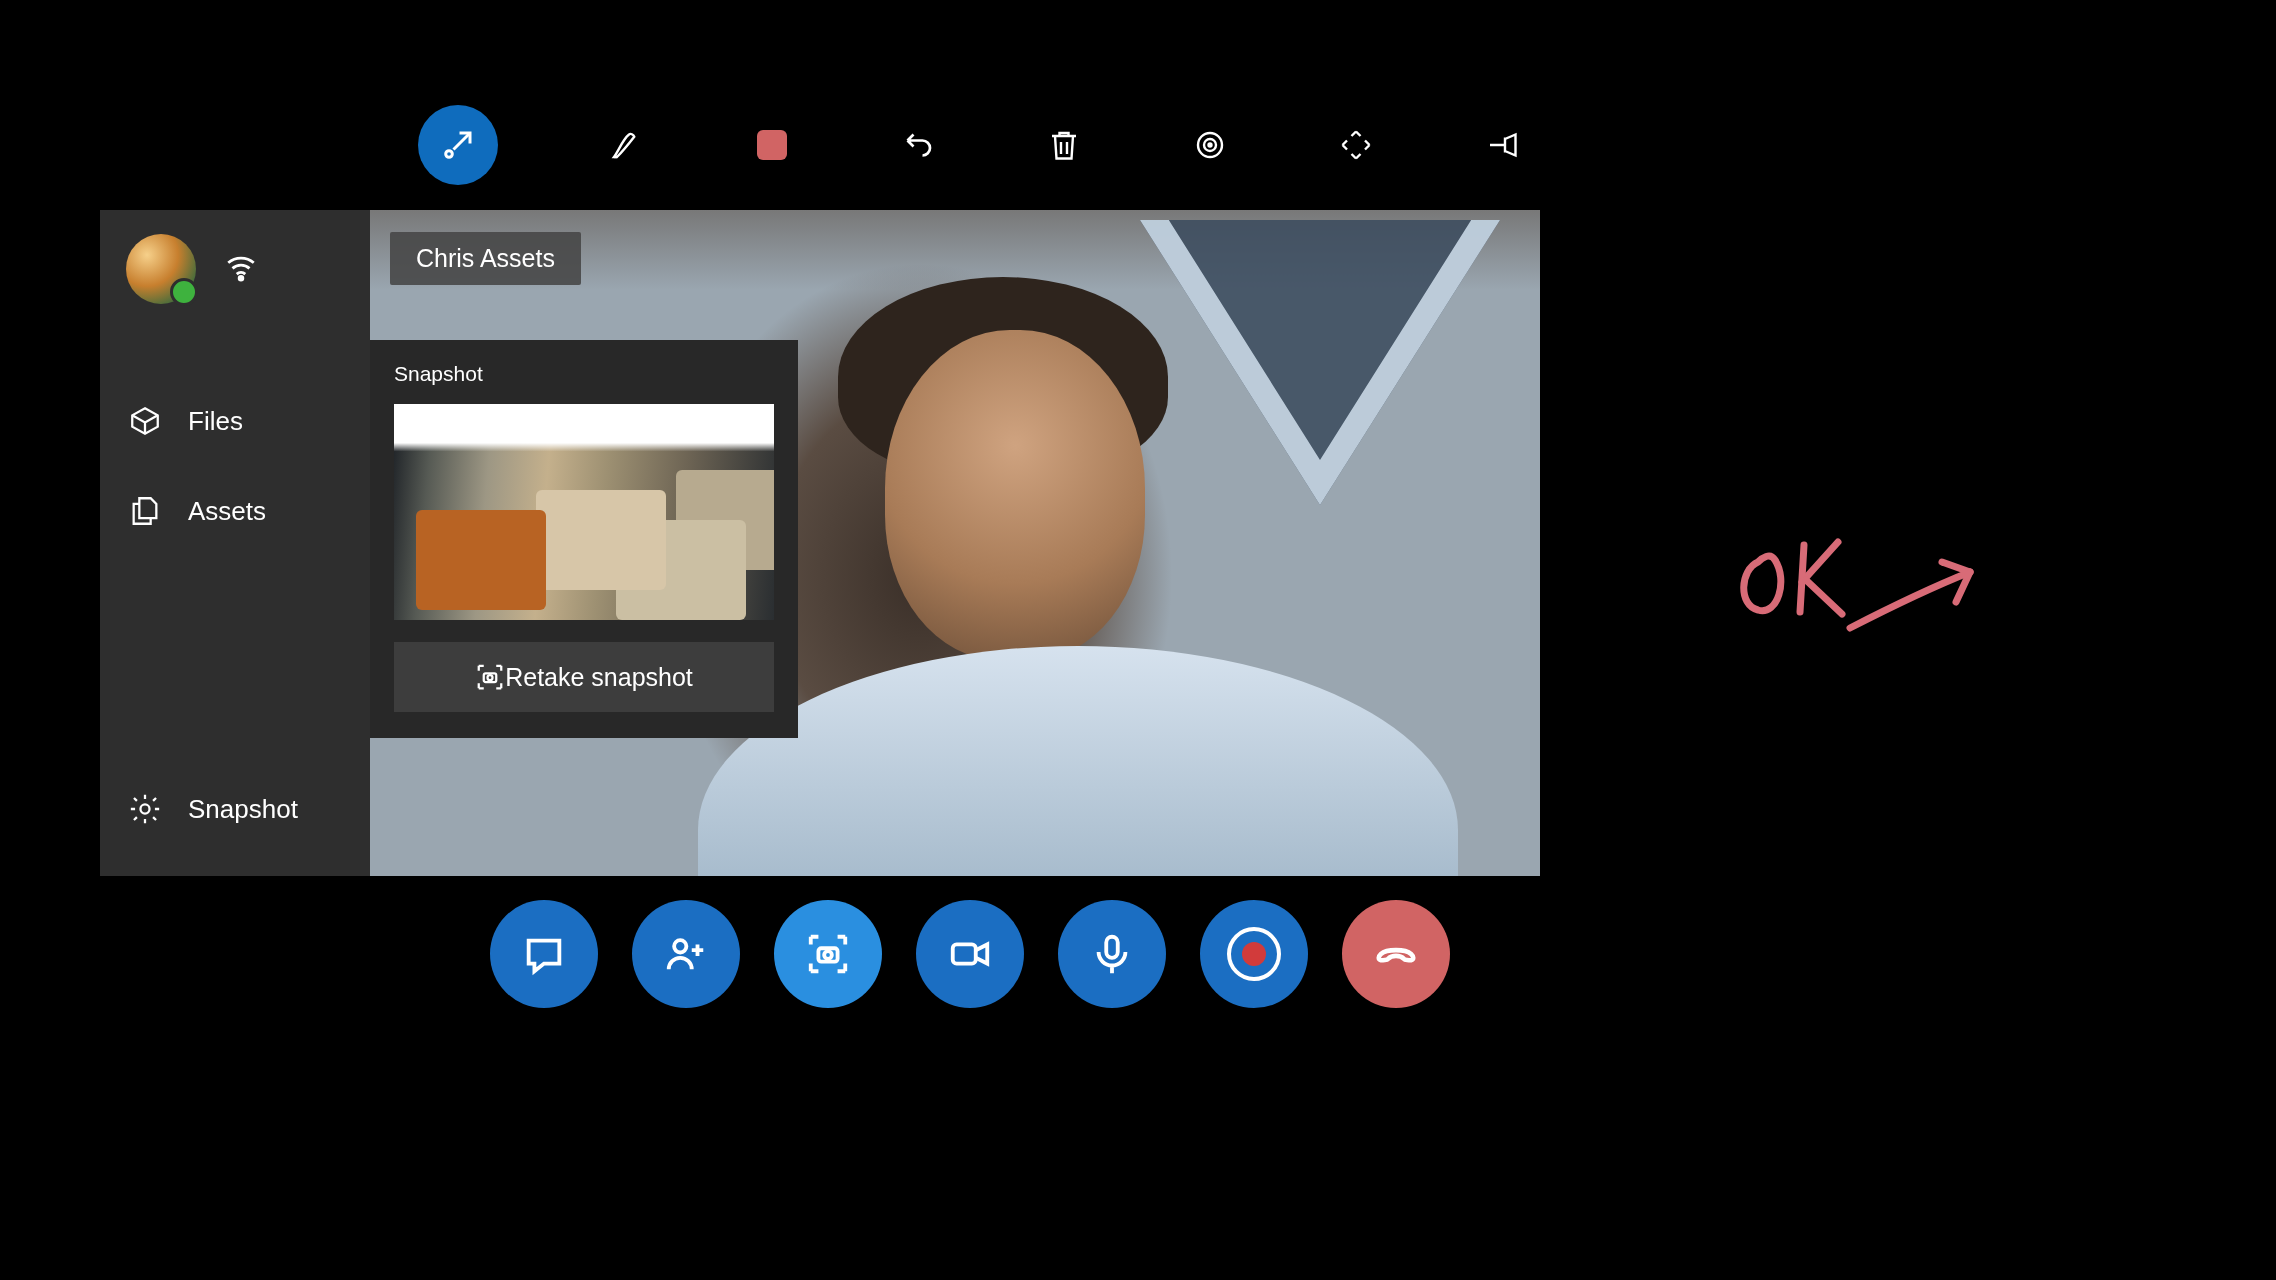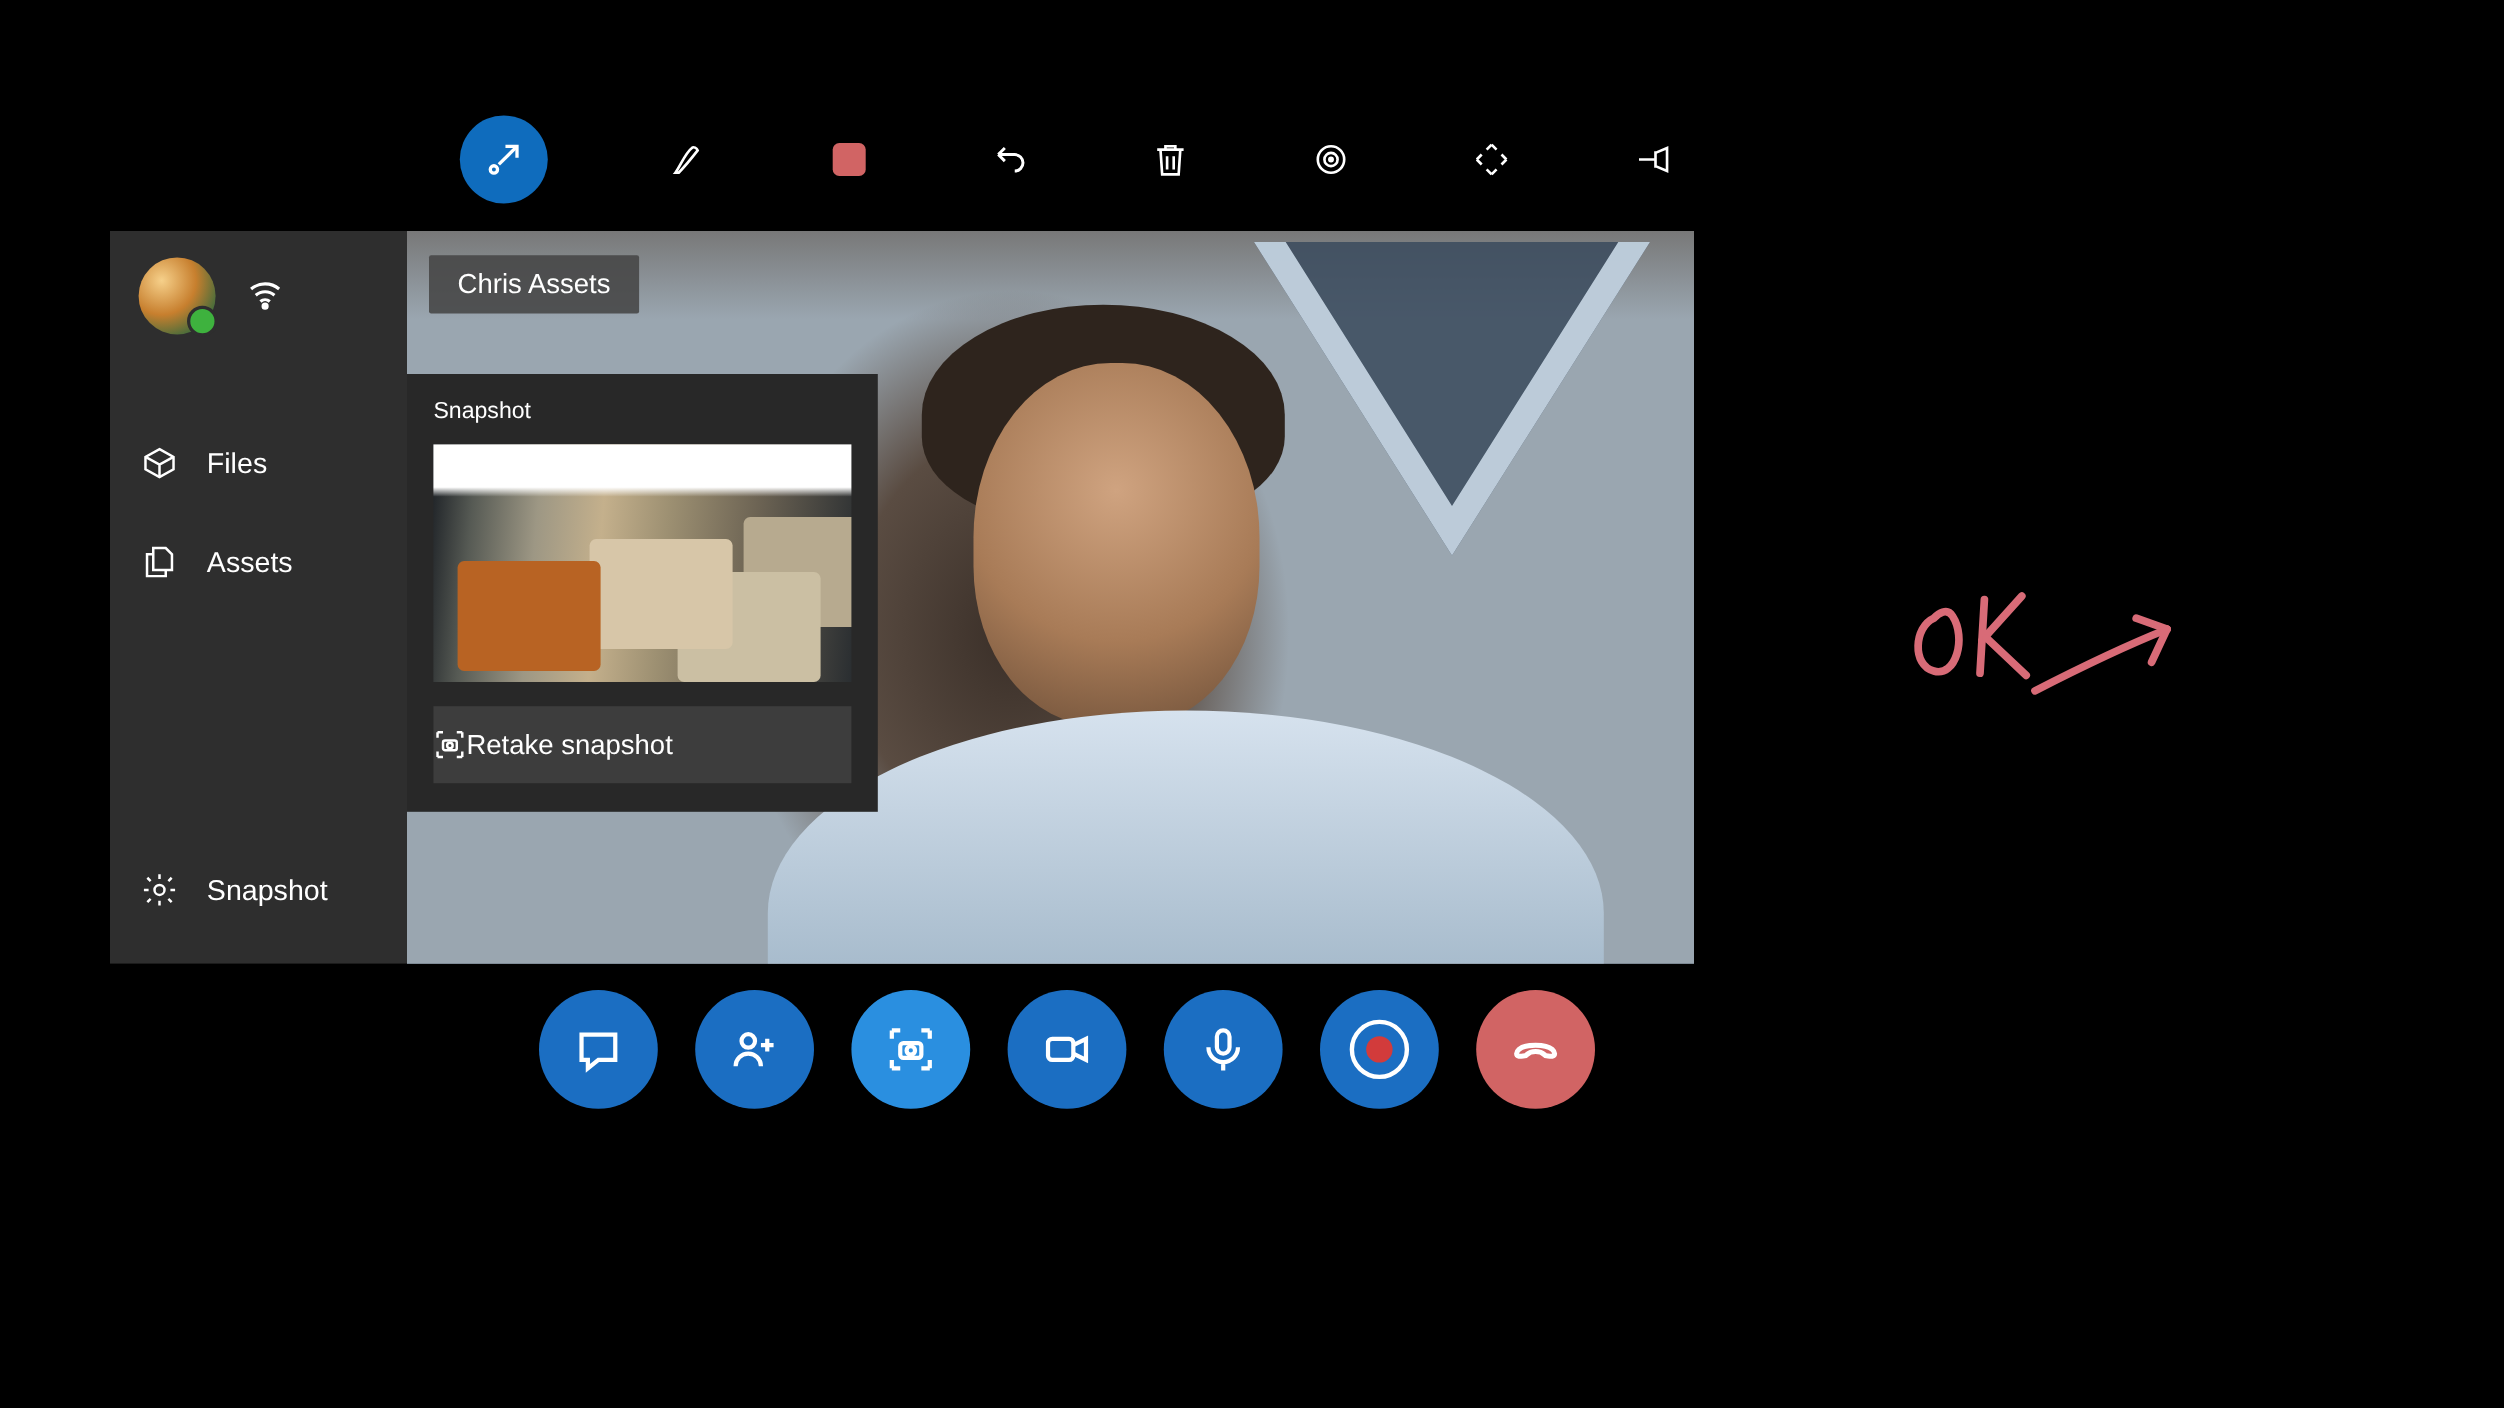--- a/index.html
+++ b/index.html
@@ -112,21 +112,21 @@
     background:
       linear-gradient(180deg,#ffffff 0%,#ffffff 18%,rgba(255,255,255,0) 22%),
       linear-gradient(95deg,#1d2126 0%,#565a54 10%,#9d9784 25%,#c4b08c 40%,#9d9072 55%,#6d6454 75%,#2a2e31 100%);
   }
   .snap-thumb::before{
     content:"";position:absolute;left:22px;bottom:10px;width:130px;height:100px;
     background:#b86323;border-radius:6px;
     box-shadow:120px -20px 0 0 #d7c6a8, 200px 10px 0 0 #cbbfa3, 260px -40px 0 0 #b7aa8f;
   }
   .pop-btn{
-    height:70px;background:#3d3d3d;display:flex;align-items:center;
+    height:70px;background:#3d3d3d;display:flex;align-items:center;justify-content:center;
     cursor:pointer;font-size:25px;color:#fff;width:380px;
   }
   .pop-btn + .pop-btn{margin-top:14px;}
   .pop-btn svg{width:30px;height:30px;}
   
   .call-bar{
     position:absolute;left:490px;top:900px;
     display:flex;gap:34px;
   }
   .call-btn{

